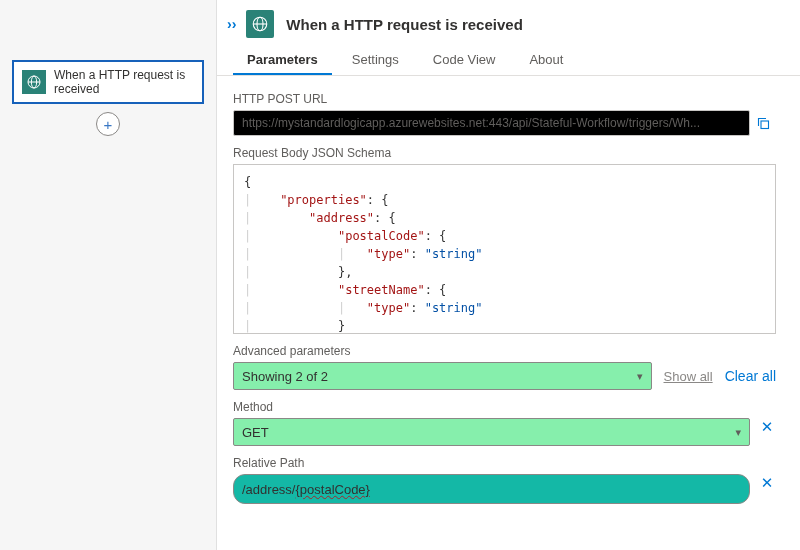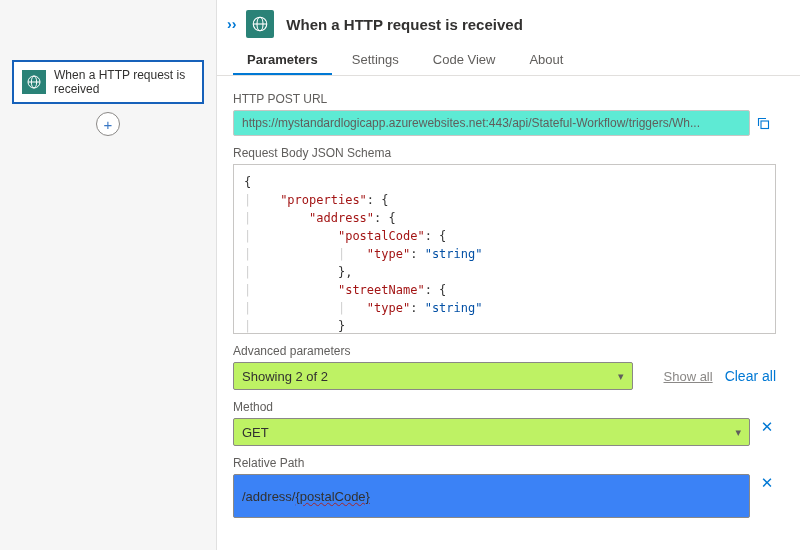--- a/index.html
+++ b/index.html
@@ -17,34 +17,34 @@
   .head-icon { width: 28px; height: 28px; background: #2a8277; display: flex; align-items: center; justify-content: center; margin-right: 12px; border-radius: 2px; }
   .head-icon svg { width: 18px; height: 18px; }
   .head-title { font-size: 15px; font-weight: 600; }
   .tabs { display: flex; padding: 0 16px; border-bottom: 1px solid #e1dfdd; }
   .tab { padding: 8px 14px 6px; font-size: 13px; color: #605e5c; cursor: pointer; border-bottom: 2px solid transparent; margin-right: 6px; }
   .tab.active { border-bottom-color: #0078d4; color: #323130; font-weight: 600; }
   .body { padding: 12px 24px 0 16px; overflow: auto; flex: 1; }
   .section-label { font-size: 12px; color: #605e5c; margin-bottom: 4px; margin-top: 10px; }
   .section-label.first { margin-top: 4px; }
   .url-row { display: flex; align-items: center; }
-  .url-box { flex: 1; background: #5eead4; border: 1px solid #c8c6c4; padding: 5px 8px; font-size: 12px; color: #605e5c; border-radius: 2px; overflow: hidden; white-space: nowrap; text-overflow: ellipsis; }
+  .url-box { flex: 1; background: #000000; border: 1px solid #c8c6c4; padding: 5px 8px; font-size: 12px; color: #605e5c; border-radius: 2px; overflow: hidden; white-space: nowrap; text-overflow: ellipsis; }
   .iconbtn { width: 26px; height: 26px; display: flex; align-items: center; justify-content: center; color: #0078d4; cursor: pointer; }
   .schema-box { border: 1px solid #c8c6c4; padding: 8px 10px; font-family: Consolas, monospace; font-size: 12px; line-height: 18px; white-space: pre; overflow: hidden; height: 170px; }
   .schema-edge { color:#d0d0d0; }
   .json-key { color: #a31515; }
   .json-punc { color: #333; }
   .json-str { color: #0451a5; }
   .link { color: #0078d4; font-size: 13px; cursor: pointer; margin-top: 8px; display: inline-block; }
   .adv-row { display: flex; align-items: center; gap: 12px; }
-  .select { flex: 1; border: 1px solid #8a8886; padding: 4px 8px; height: 28px; background: #bef264; display: flex; align-items: center; justify-content: space-between; cursor: pointer; border-radius: 2px; }
-  .gray-link { color: #8a8886; text-decoration: underline; cursor: pointer; font-size: 13px; margin-left: 19px; }
+  .select { flex: 1; border: 1px solid #8a8886; padding: 4px 8px; height: 28px; background: #86efac; display: flex; align-items: center; justify-content: space-between; cursor: pointer; border-radius: 2px; }
+  .gray-link { color: #8a8886; text-decoration: underline; cursor: pointer; font-size: 13px; }
   .blue-link { color: #0078d4; cursor: pointer; font-size: 14px; }
   .field-row { display: flex; gap: 8px; }
-  .input { flex: 1; border: 1px solid #8a8886; padding: 5px 8px; height: 44px; background: #3b82f6; display: flex; align-items: center; border-radius: 2px; }
+  .input { flex: 1; border: 1px solid #8a8886; padding: 5px 8px; height: 30px; background: #14b8a6; display: flex; align-items: center; border-radius: 12px; }
   .remove { color: #0078d4; cursor: pointer; font-size: 15px; width:18px; text-align:center;}
   .rel-text { position: relative; }
   .rel-text .wavy { text-decoration: underline wavy #a4262c; text-decoration-thickness: 1px; }
   .chev { color:#605e5c; font-size:11px; }
 </style>
 </head>
 <body>
 
 <div class="app">
   <div class="canvas">

